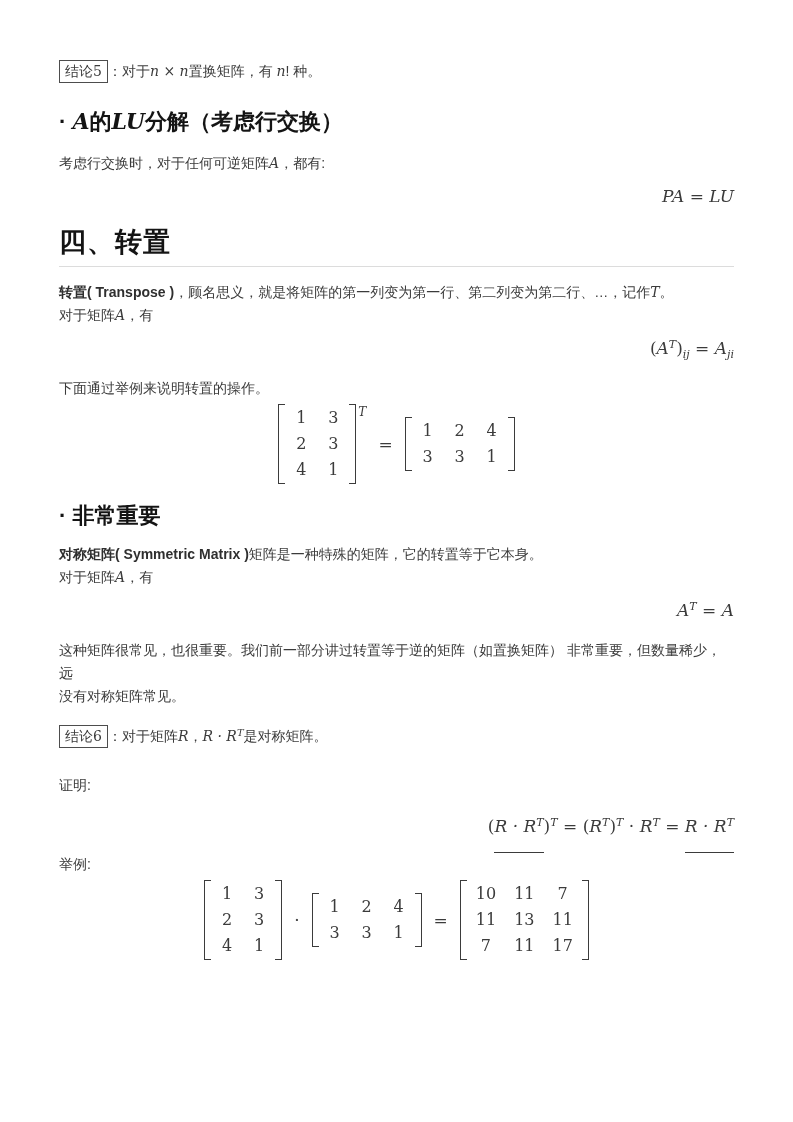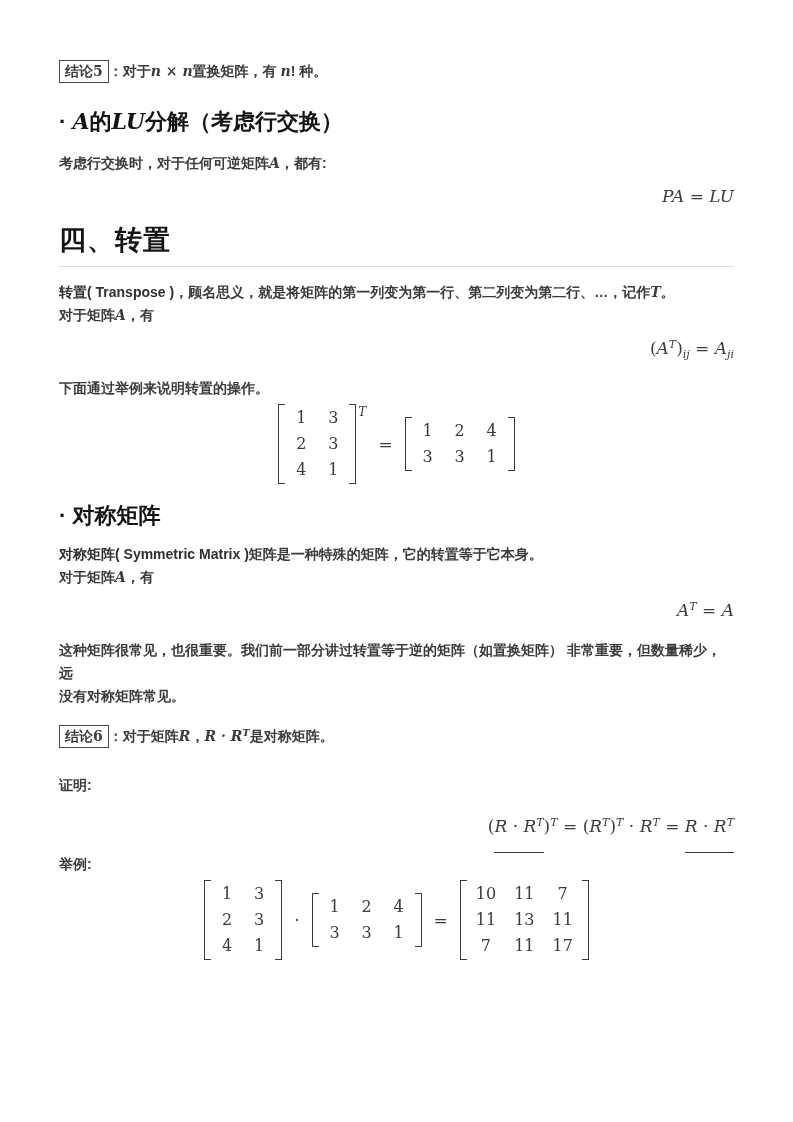--- a/index.html
+++ b/index.html
@@ -14,26 +14,26 @@
   .up{font-style:normal;}
   
   .conclusion{margin:0 0 26px 0;}
   .cbox{
     display:inline-block;border:1px solid #4d4d4d;padding:0 5px;line-height:21px;
     font-family:"DejaVu Serif","Liberation Serif",serif;font-size:14px;color:#3b3b3b;
   }
   
   h1{
     font-size:27px;line-height:34px;color:#141414;margin:0 0 14px 0;
-    padding-bottom:7px;border-bottom:1px solid #dcdcdc;font-weight:bold;letter-spacing:1px;font-family:Liberation Mono, monospace;
+    padding-bottom:7px;border-bottom:1px solid #dcdcdc;font-weight:bold;letter-spacing:1px;
   }
   h2{font-size:22px;line-height:24px;color:#141414;margin:0 0 18px 0;font-weight:bold;}
   h2 .it{font-weight:bold;}
   
-  p{margin:0 0 8px 0;font-weight:bold;}
+  p{margin:0 0 8px 0;}
   p.mb10{margin-bottom:13px;}
   p.mb4{margin-bottom:4px;}
   b{color:#2f2f2f;}
   
   .formula{
     text-align:right;margin:0 0 16px 0;
     font-family:"DejaVu Serif","Liberation Serif",serif;
     font-size:17px;line-height:26px;color:#3b3b3b;
   }
   .formula sup.msup{font-size:11px;font-style:italic;line-height:0;vertical-align:6px;}
@@ -99,21 +99,21 @@
         <span class="mcell">2</span>
         <span class="mcell">4</span>
         <span class="mcell">3</span>
         <span class="mcell">3</span>
         <span class="mcell">1</span>
       </span>
       <span class="mb-r"></span>
     </span>
 </div>
 
-<h2 style="margin-bottom:15px;"><span>· </span><span>对称矩阵</span></h2>
+<h2 style="margin-bottom:15px;"><span>· </span><span>非常重要</span></h2>
 
 <p><b>对称矩阵( Symmetric Matrix )</b><span>矩阵是一种特殊的矩阵，它的转置等于它本身。</span><br><span>对于矩阵</span><span class="it">A</span><span>，有</span></p>
 
 <div class="formula"><span class="it">A</span><sup class="msup">T</sup><span class="up"> = </span><span class="it">A</span></div>
 
 <p class="mb10"><span>这种矩阵很常见，也很重要。我们前一部分讲过转置等于逆的矩阵（如置换矩阵） 非常重要，但数量稀少，远</span><br><span>没有对称矩阵常见。</span></p>
 
 <p class="conclusion"><span class="cbox">结论6</span><span>：</span><span>对于矩阵</span><span class="it">R</span><span>，</span><span class="it">R · R</span><sup class="msup it" style="font-size:10px;vertical-align:5px;">T</sup><span>是对称矩阵。</span></p>
 
 <p style="margin-bottom:16px;">证明:</p>

